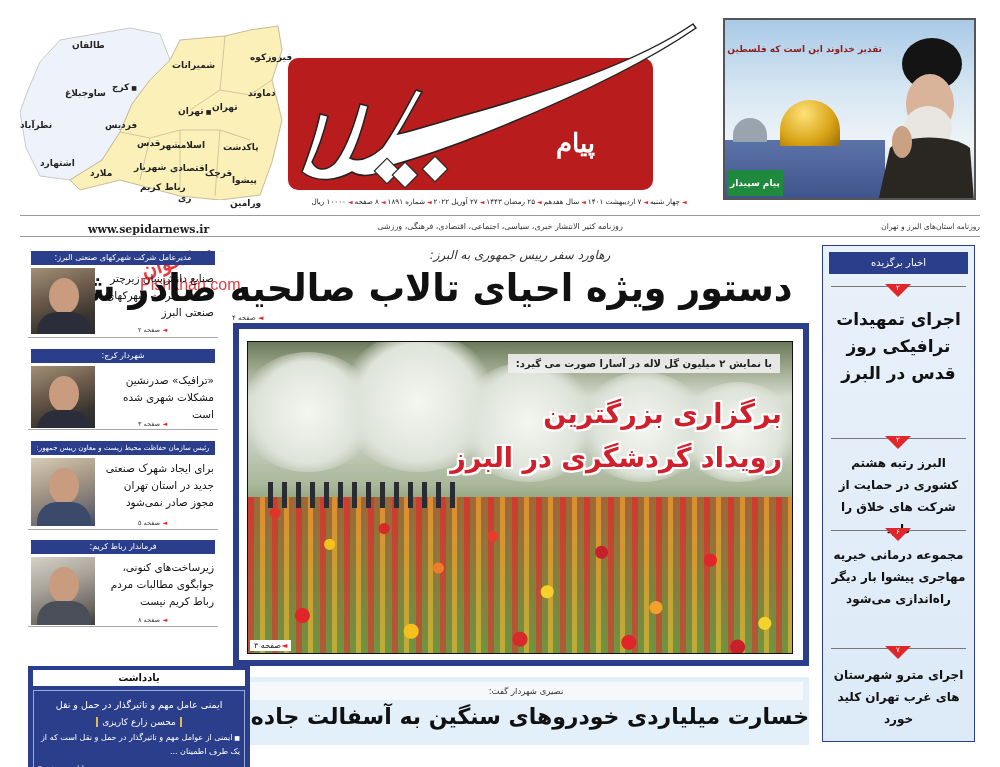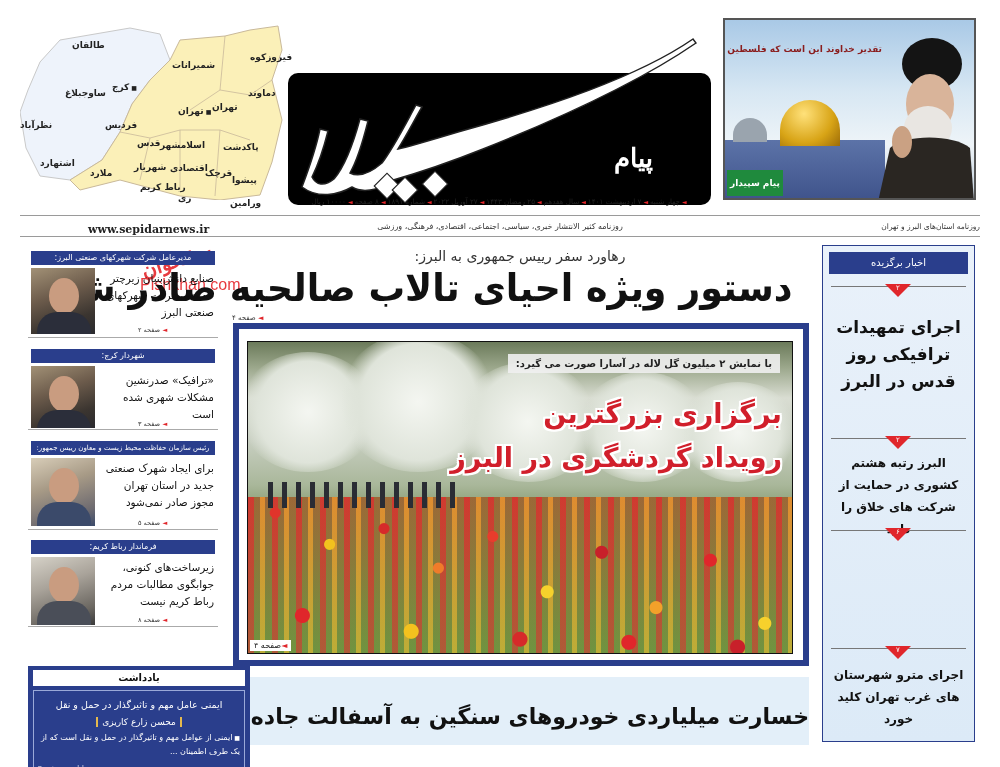--- a/index.html
+++ b/index.html
@@ -6,21 +6,21 @@
   html, body { width: 1000px; height: 767px; overflow: hidden; background: #ffffff; }
   body { font-family: "DejaVu Sans", sans-serif; position: relative; color: #1a1a1a; }
   .abs { position: absolute; }
 
   
   #map { left: 20px; top: 20px; width: 270px; height: 180px; }
   .map-label { position: absolute; font-size: 9px; font-weight: bold; color: #222; white-space: nowrap; direction: rtl; }
   .map-label.capital::before { content: "■"; font-size: 6px; margin-left: 2px; }
 
   
-  #masthead { left: 288px; top: 58px; width: 423px; height: 132px; background: #000000; border-radius: 10px; overflow: visible; margin-top: 15px; }
+  #masthead { left: 288px; top: 58px; width: 365px; height: 132px; background: #b91c1c; border-radius: 10px; overflow: visible; }
   #logo-main { position: absolute; left: 10px; top: -36px; width: 400px; height: 170px; }
   #logo-pre { position: absolute; right: 58px; top: 70px; color: #fff; font-size: 26px; font-weight: bold; direction: rtl; font-family: "DejaVu Serif", serif; }
 
   #date-line { left: 290px; top: 197px; width: 420px; font-size: 7.2px; text-align: center; color: #222; direction: rtl; white-space: nowrap; }
   #date-line .sep { color: #e8262b; font-size: 6px; margin: 0 2px; }
 
   .rule { position: absolute; height: 1px; background: #9a9a9a; }
 
   #tagline { left: 290px; top: 222px; width: 420px; font-size: 8px; text-align: center; color: #333; direction: rtl; }
   #website { left: 40px; top: 223px; font-size: 11px; font-weight: bold; font-family: "DejaVu Serif", serif; color: #222; margin-left: 48px; }
@@ -41,21 +41,21 @@
   #selected-header { position: absolute; left: 6px; top: 6px; width: 139px; height: 22px; background: #2a3e8c; color: #fff; font-size: 10px; text-align: center; line-height: 22px; direction: rtl; }
   .sel-item { position: absolute; left: 0; width: 151px; text-align: center; direction: rtl; }
   .sel-divider { position: relative; height: 14px; }
   .sel-divider::before { content: ""; position: absolute; left: 8px; right: 8px; top: 2px; height: 1px; background: #777; }
   .sel-badge { position: absolute; left: 62px; top: 0; width: 26px; height: 13px; background: #e0262b; clip-path: polygon(0 0, 100% 0, 50% 100%); color: #fff; font-size: 7px; line-height: 8px; text-align: center; }
   .sel-title { font-weight: bold; color: #111; padding: 0 6px; }
   .sel-title.lg { font-size: 17px; line-height: 27px; }
   .sel-title.md { font-size: 12px; line-height: 22px; }
 
   
-  #kicker { left: 240px; top: 248px; width: 560px; text-align: center; font-size: 14px; color: #333; direction: rtl; }
+  #kicker { left: 240px; top: 248px; width: 560px; text-align: center; font-size: 12px; color: #333; direction: rtl; font-style: italic; }
   #headline { left: 232px; top: 266px; width: 572px; text-align: center; font-size: 38px; font-weight: bold; color: #111; direction: rtl; letter-spacing: -1px; white-space: nowrap; font-family: "DejaVu Sans", sans-serif; transform: scaleX(0.96); }
   #headline-ref { left: 232px; top: 314px; font-size: 7px; color: #333; direction: rtl; }
   #headline-ref .arr { color: #e0262b; }
 
   
   #photo-frame { left: 233px; top: 323px; width: 576px; height: 343px; border: 6px solid #2a3e8c; background: #ffffff; }
   #photo { position: absolute; left: 8px; top: 12px; width: 546px; height: 313px; border: 1.5px solid #111; overflow: hidden;
            background: linear-gradient(180deg, #6b7a5a 0%, #9aa68a 8%, #d9ddd2 18%, #c7cec0 32%, #a9b79a 46%, #7e9466 56%, #6a8c48 62%, #5d8a3c 100%); }
   .blossom { position: absolute; border-radius: 50%; background: radial-gradient(circle, #f4f6f1 0%, #dfe4da 55%, rgba(200,210,190,0) 72%); }
   #photo-kicker { position: absolute; right: 12px; top: 12px; background: rgba(240,240,240,0.9); padding: 4px 8px; font-size: 10px; font-weight: bold; color: #222; direction: rtl; white-space: nowrap; }
@@ -170,34 +170,35 @@
   <span id="watermark-en">Pishkhan.com</span>
 </div>
 
 <div id="selected" class="abs">
   <div id="selected-header">اخبار برگزیده</div>
 
   <div class="sel-item" style="top:38px;">
     <div class="sel-divider">
         <span class="sel-badge">۲</span>
       </div>
-    <div class="sel-title lg" style="margin-top:16px;">اجرای تمهیدات ترافیکی روز قدس در البرز</div>
+    <div class="sel-title lg" style="margin-top:8px;">اجرای تمهیدات ترافیکی روز قدس در البرز</div>
   </div>
 
   <div class="sel-item" style="top:190px;">
     <div class="sel-divider">
         <span class="sel-badge">۲</span>
       </div>
     <div class="sel-title md" style="margin-top:2px;">البرز رتبه هشتم کشوری در حمایت از شرکت های خلاق را دارد</div>
   </div>
 
   <div class="sel-item" style="top:282px;">
     <div class="sel-divider">
         <span class="sel-badge">۶</span>
       </div>
+    <div class="sel-title md" style="margin-top:2px;">مجموعه درمانی خیریه مهاجری پیشوا بار دیگر راه‌اندازی می‌شود</div>
   </div>
 
   <div class="sel-item" style="top:400px;">
     <div class="sel-divider">
         <span class="sel-badge">۷</span>
       </div>
     <div class="sel-title md" style="margin-top:4px;">اجرای مترو شهرستان های غرب تهران کلید خورد</div>
   </div>
 </div>
 
@@ -237,20 +238,21 @@
     <div id="photo-title">
       <div>برگزاری بزرگترین</div>
       <div>رویداد گردشگری در البرز</div>
     </div>
     <div id="photo-ref"><span class="arr">◄</span><span>صفحه ۴</span></div>
   </div>
 </div>
 
 <div id="bottom-ref" class="abs"><span>صفحه ۸</span></div>
 <div id="bottom-story" class="abs">
+  <div id="bottom-kicker">نصیری شهردار گفت:</div>
   <div id="bottom-title">خسارت میلیاردی خودروهای سنگین به آسفالت جاده‌های نسیم‌شهر</div>
 </div>
 
 <div class="lbox" style="top:248px; height:90px;">
   <div class="lbox-head">مدیرعامل شرکت شهرکهای صنعتی البرز:</div>
   <div class="lbox-photo">
       <div class="face"></div>
       <div class="body"></div>
     </div>
   <div class="lbox-text">صنایع دانش‌بنیان زیرچتر حمایتی شرکت شهرکهای صنعتی البرز</div>

